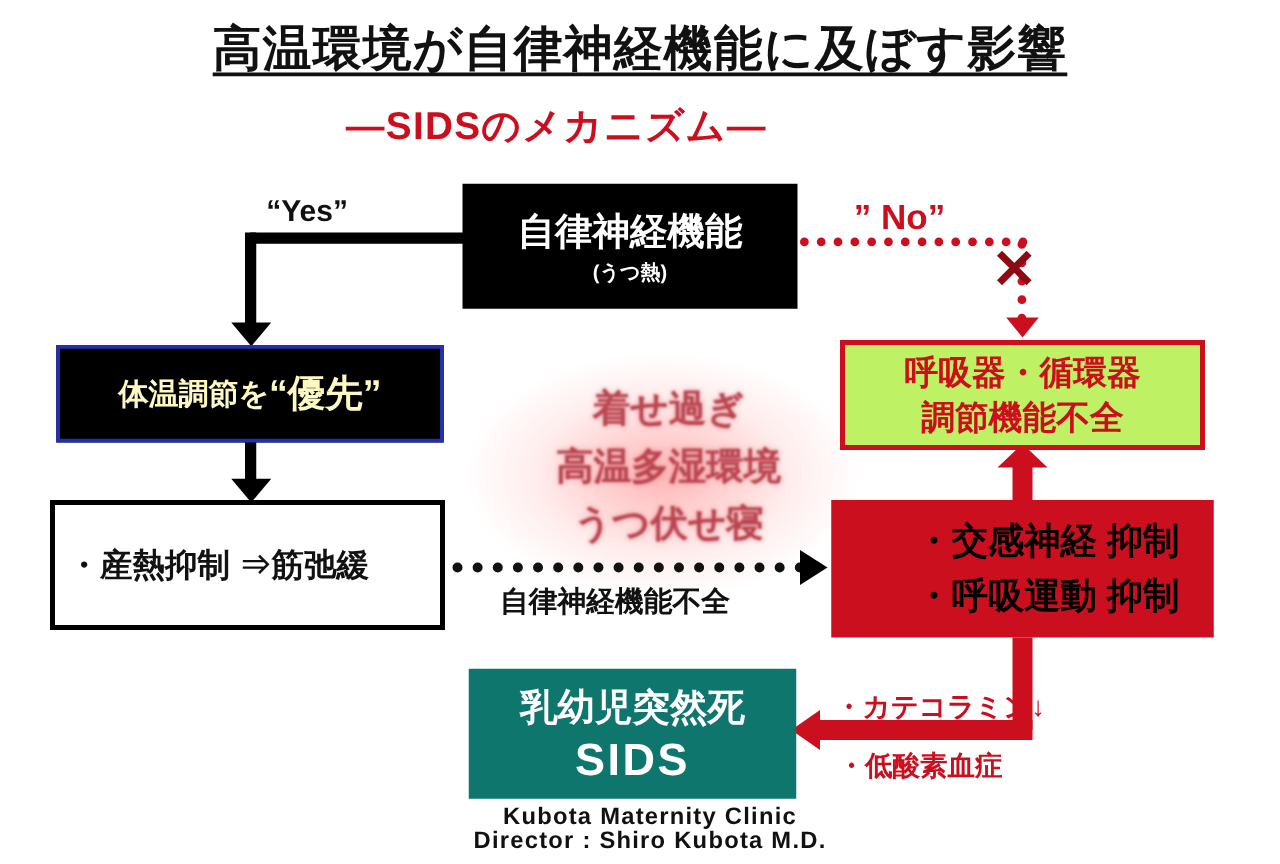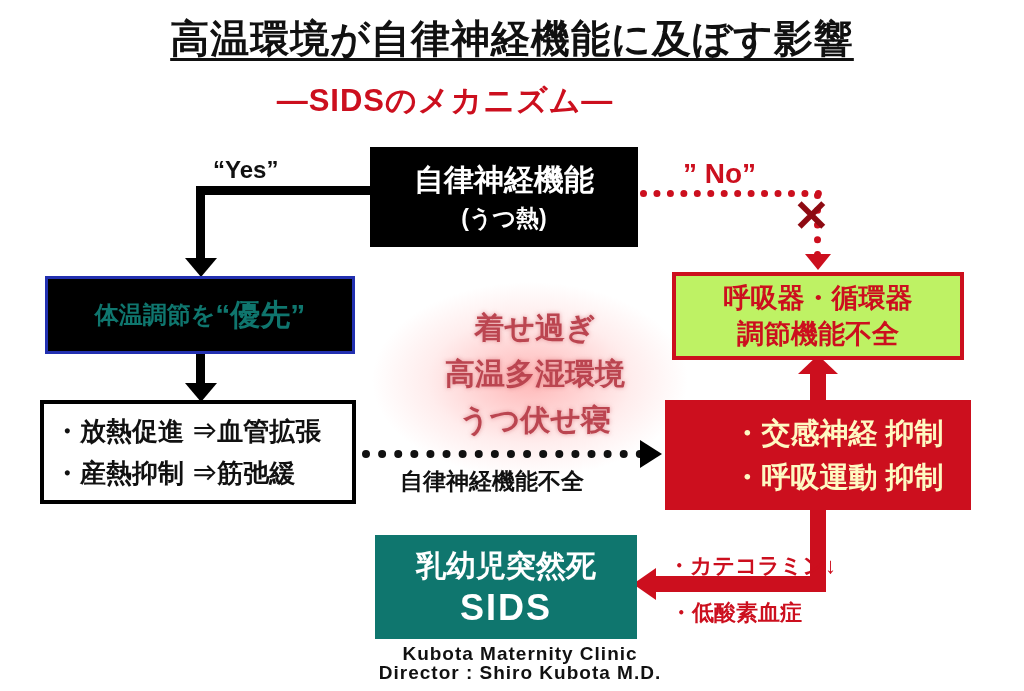--- a/index.html
+++ b/index.html
@@ -30,25 +30,25 @@
     letter-spacing: 1px;
   }
 
   
   .box { display: flex; flex-direction: column; justify-content: center; align-items: center; }
   .box-autonomic {
     left: 370px; top: 147px; width: 268px; height: 100px;
     background: #000; color: #fff;
   }
   .box-autonomic .l1 { font-size: 30px; font-weight: bold; }
-  .box-autonomic .l2 { font-size: 23px; font-weight: bold; margin-top: 2px; }
+  .box-autonomic .l2 { font-size: 16px; font-weight: bold; margin-top: 2px; }
 
   .box-priority {
     left: 45px; top: 276px; width: 310px; height: 78px;
-    background: #000; color: #0f766e;
+    background: #000; color: #fef9c3;
     border: 3px solid #2230b0;
     flex-direction: row;
   }
   .box-priority .prefix { font-size: 24px; font-weight: bold; }
   .box-priority .emph { font-size: 30px; font-weight: bold; }
 
   .box-effector {
     left: 40px; top: 400px; width: 316px; height: 104px;
     background: #fff; border: 4px solid #000;
     align-items: flex-start; padding-left: 10px;
@@ -57,21 +57,21 @@
 
   .box-respiratory {
     left: 672px; top: 272px; width: 292px; height: 88px;
     background: #bef264; border: 4px solid #cc0f1e;
     color: #cc0f1e;
   }
   .box-respiratory div { font-size: 27px; font-weight: bold; line-height: 36px; }
 
   .box-sympathetic {
     left: 665px; top: 400px; width: 306px; height: 110px;
-    background: #cc0f1e; color: #fef9c3; padding-left: 40px;
+    background: #cc0f1e; color: #000000; padding-left: 40px;
   }
   .box-sympathetic div { font-size: 29px; font-weight: bold; line-height: 44px; }
 
   .box-sids {
     left: 375px; top: 535px; width: 262px; height: 104px;
     background: #0f766e; color: #fff;
   }
   .box-sids .l1 { font-size: 30px; font-weight: bold; }
   .box-sids .l2 { font-size: 36px; font-weight: bold; letter-spacing: 2px; }
 
@@ -185,21 +185,20 @@
   <div class="l1">自律神経機能</div>
   <div class="l2">(うつ熱)</div>
 </div>
 
 <div class="abs box box-priority">
   <span class="prefix">体温調節を</span>
   <span class="emph">“優先”</span>
 </div>
 
 <div class="abs box box-effector">
-  <div>・放熱促進 ⇒血管拡張</div>
   <div>・産熱抑制 ⇒筋弛緩</div>
 </div>
 
 <div class="abs box box-respiratory">
   <div>呼吸器・循環器</div>
   <div>調節機能不全</div>
 </div>
 
 <div class="abs box box-sympathetic">
   <div>・交感神経 抑制</div>

